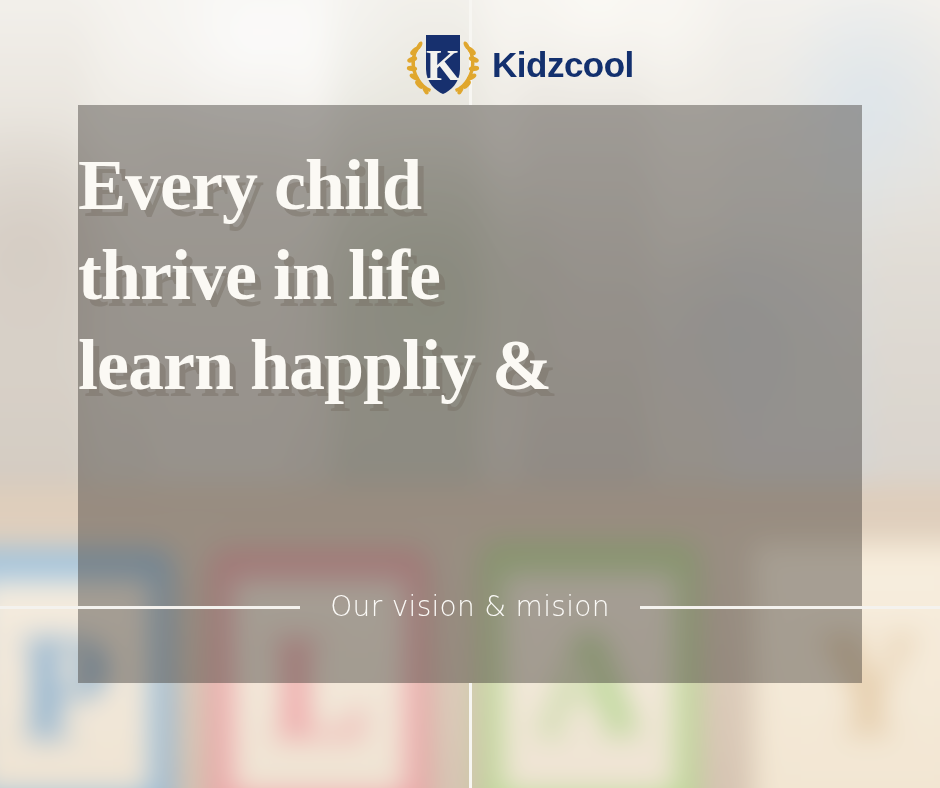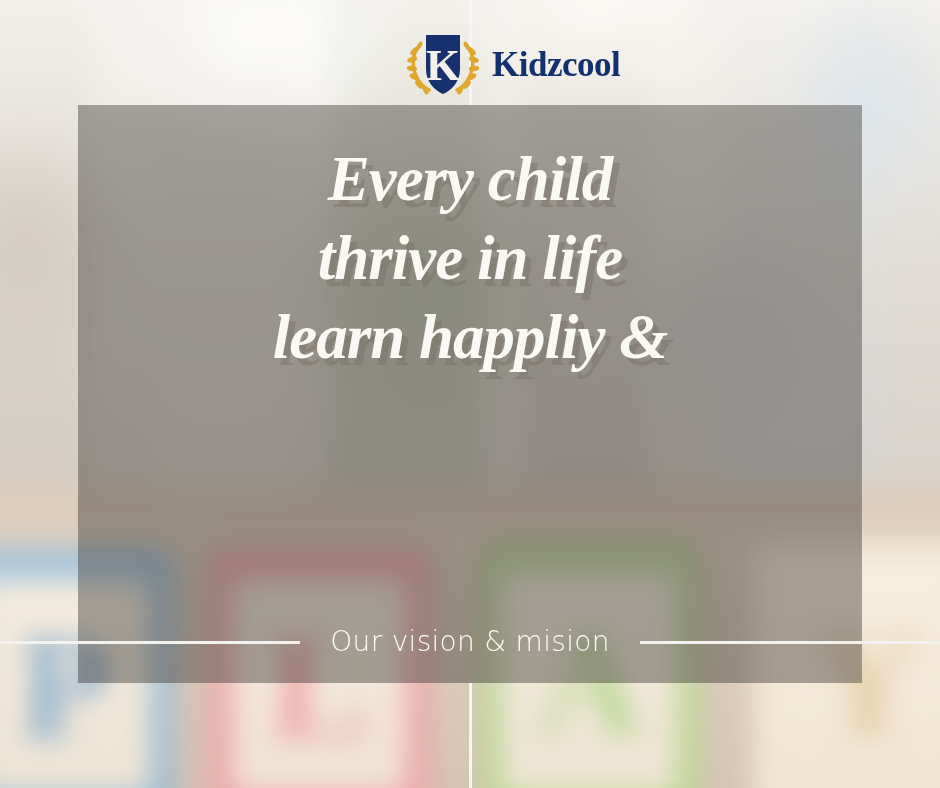--- a/index.html
+++ b/index.html
@@ -104,47 +104,45 @@
 
   
   .logo{
     position:absolute; left:404px; top:31px;
     width:240px; height:68px;
     display:flex; align-items:center; gap:10px;
   }
   .logo-mark{ position:relative; width:78px; height:68px; flex:0 0 auto; }
   .logo-mark svg{ display:block; width:78px; height:68px; }
   .logo-word{
-    font-family:Liberation Serif, serif;
+    font-family:Liberation Sans, sans-serif;
     font-weight:bold;
     font-size:35px;
     letter-spacing:-.5px;
     color:#13306e;
   }
 
   
   .headline{
     position:absolute;
     left:78px; top:140px;
     width:784px;
-    text-align:center;
     font-family:"Liberation Serif", serif;
-    font-style:italic;
     font-weight:bold;
-    font-size:63px;
+    font-size:72px;
     line-height:1.25;
     color:#fbf9f4;
     text-shadow:6px 7px 0 rgba(120,110,100,.45);
     letter-spacing:-1px;
   }
   .headline .ln{ display:block; white-space:nowrap; }
 
   
   .subwrap{
-    position:absolute; left:0; top:622px; width:940px; height:40px;
+    position:absolute; left:0; top:587px; width:940px; height:40px;
   }
   .rule{
     position:absolute; top:19px; height:3px;
     background:#f4f2ee;
   }
   .rule-left{ left:0; width:300px; }
   .rule-right{ left:640px; width:300px; }
   .subtitle{
     position:absolute; left:300px; top:0; width:340px;
     text-align:center;

